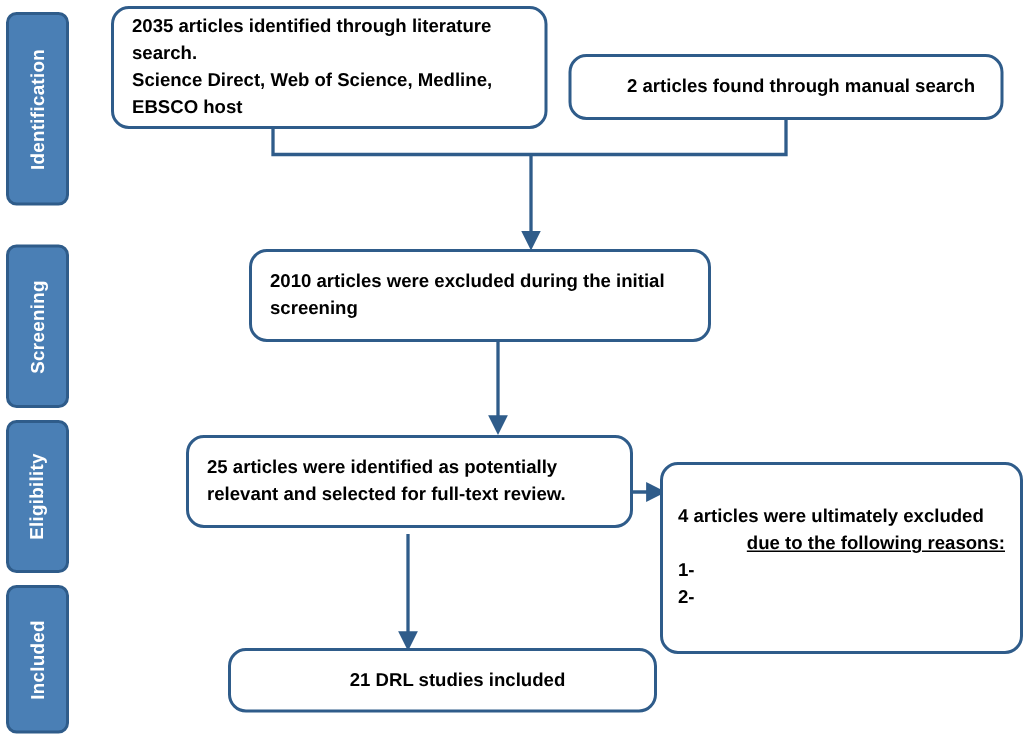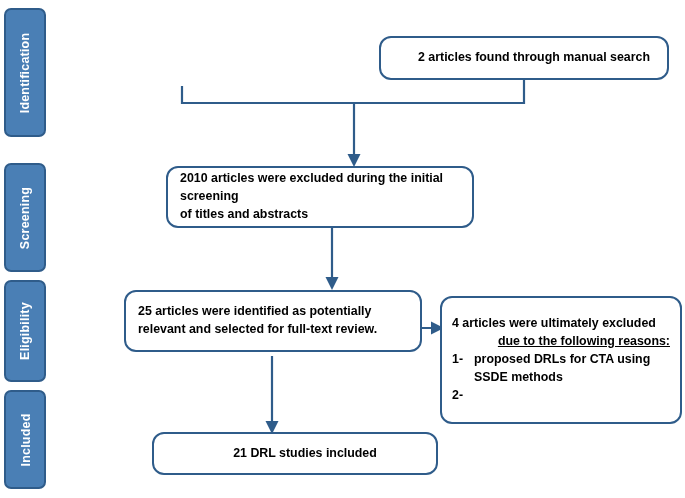--- a/index.html
+++ b/index.html
@@ -118,45 +118,46 @@
   <div class="stage" style="left:4px; top:163px; width:38px; height:105px;">
     <span>Screening</span>
   </div>
   <div class="stage" style="left:4px; top:280px; width:38px; height:98px;">
     <span>Eligibility</span>
   </div>
   <div class="stage" style="left:4px; top:390px; width:38px; height:95px;">
     <span>Included</span>
   </div>
 
+  <div class="box" style="left:74px; top:4px; width:291px; height:82px;">
+    <span class="line">2035 articles identified through literature</span>
+    <span class="line">search.</span>
+    <span class="line">Science Direct, Web of Science, Medline,</span>
+    <span class="line">EBSCO host</span>
+  </div>
 
   <div class="box center" style="left:379px; top:36px; width:290px; height:44px;">
     <span class="line">2 articles found through manual search</span>
   </div>
 
   <div class="box" style="left:166px; top:166px; width:308px; height:62px;">
     <span class="line">2010 articles were excluded during the initial screening</span>
-    <span class="line">of titles and abstracts</span>
   </div>
 
   <div class="box" style="left:124px; top:290px; width:298px; height:62px;">
     <span class="line">25 articles were identified as potentially</span>
     <span class="line">relevant and selected for full-text review.</span>
   </div>
 
-  <div class="box excl-head" style="left:440px; top:296px; width:242px; height:128px; padding:8px 10px;">
+  <div class="box excl-head" style="left:440px; top:308px; width:242px; height:128px; padding:8px 10px;">
     <span class="line l1">4 articles were ultimately excluded</span>
     <span class="line l2">due to the following reasons:</span>
     <ul class="excl-list">
       <li>
         <span class="num">1-</span>
-        <span class="txt">
-          <span class="line">proposed DRLs for CTA using</span>
-          <span class="line">SSDE methods</span>
-        </span>
       </li>
       <li>
         <span class="num">2-</span>
       </li>
     </ul>
   </div>
 
   <div class="box center" style="left:152px; top:432px; width:286px; height:43px;">
     <span class="line">21 DRL studies included</span>
   </div>

